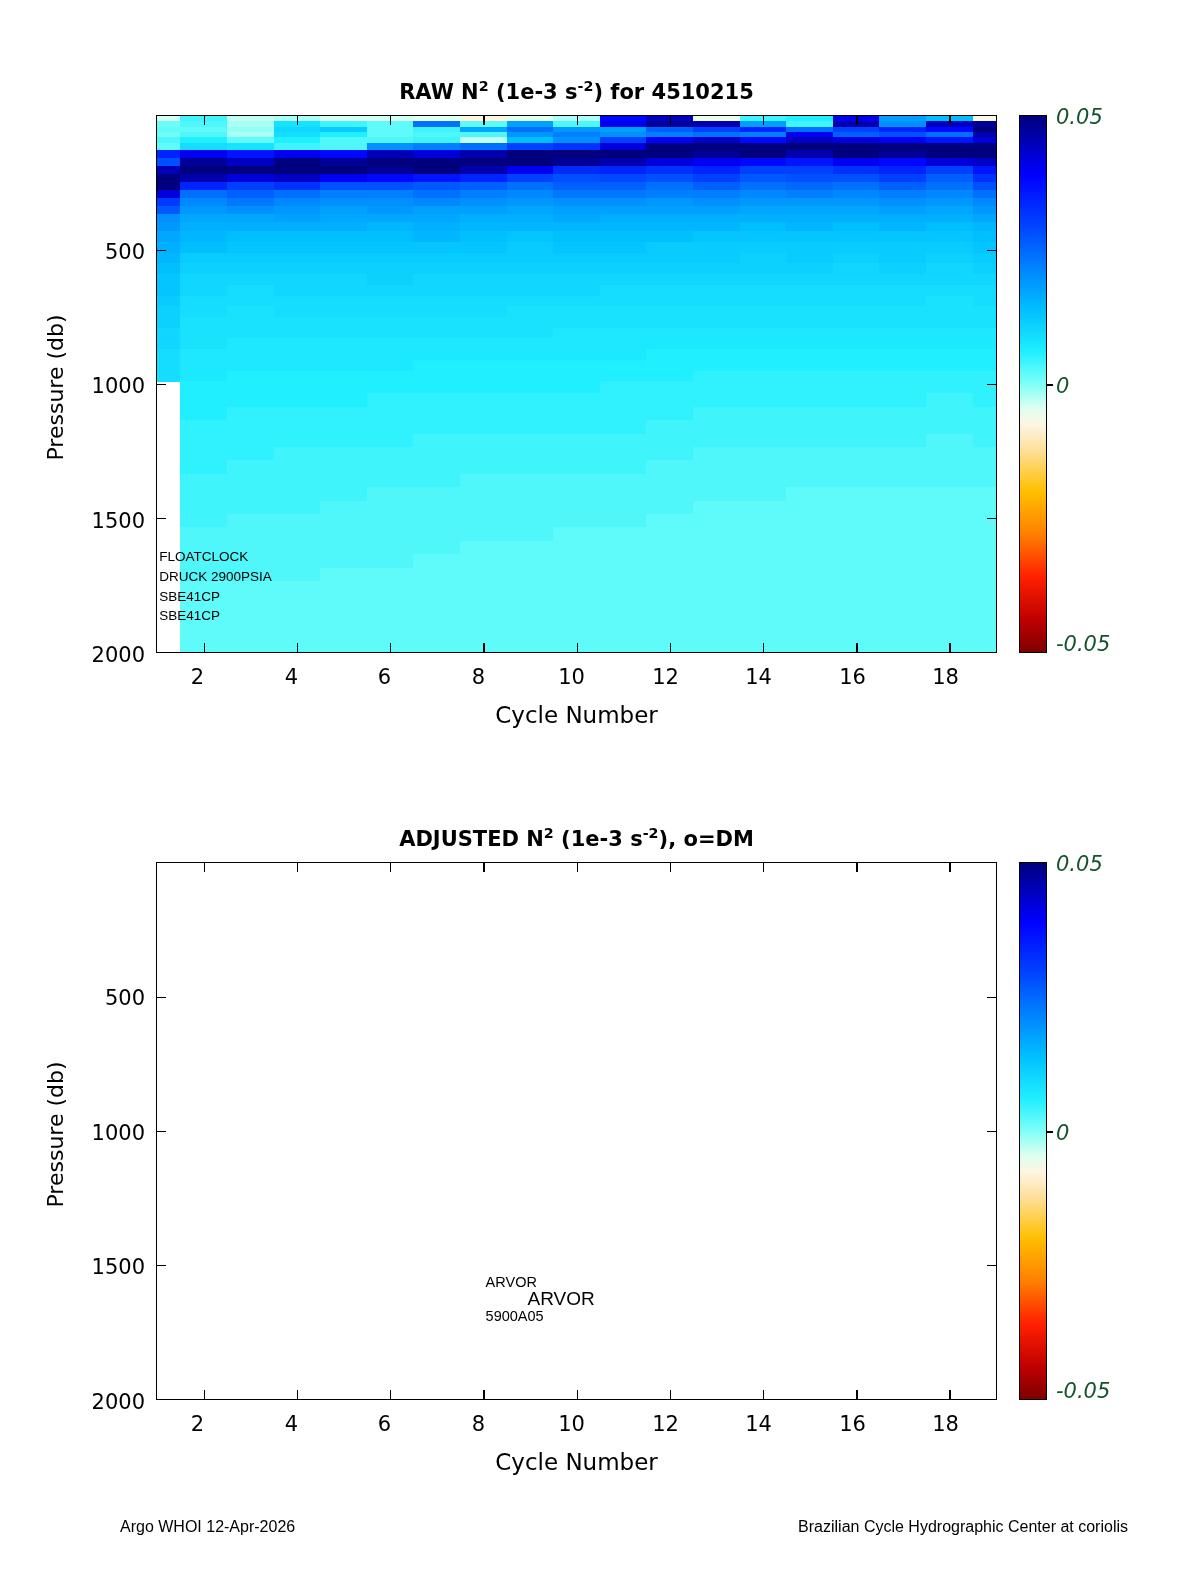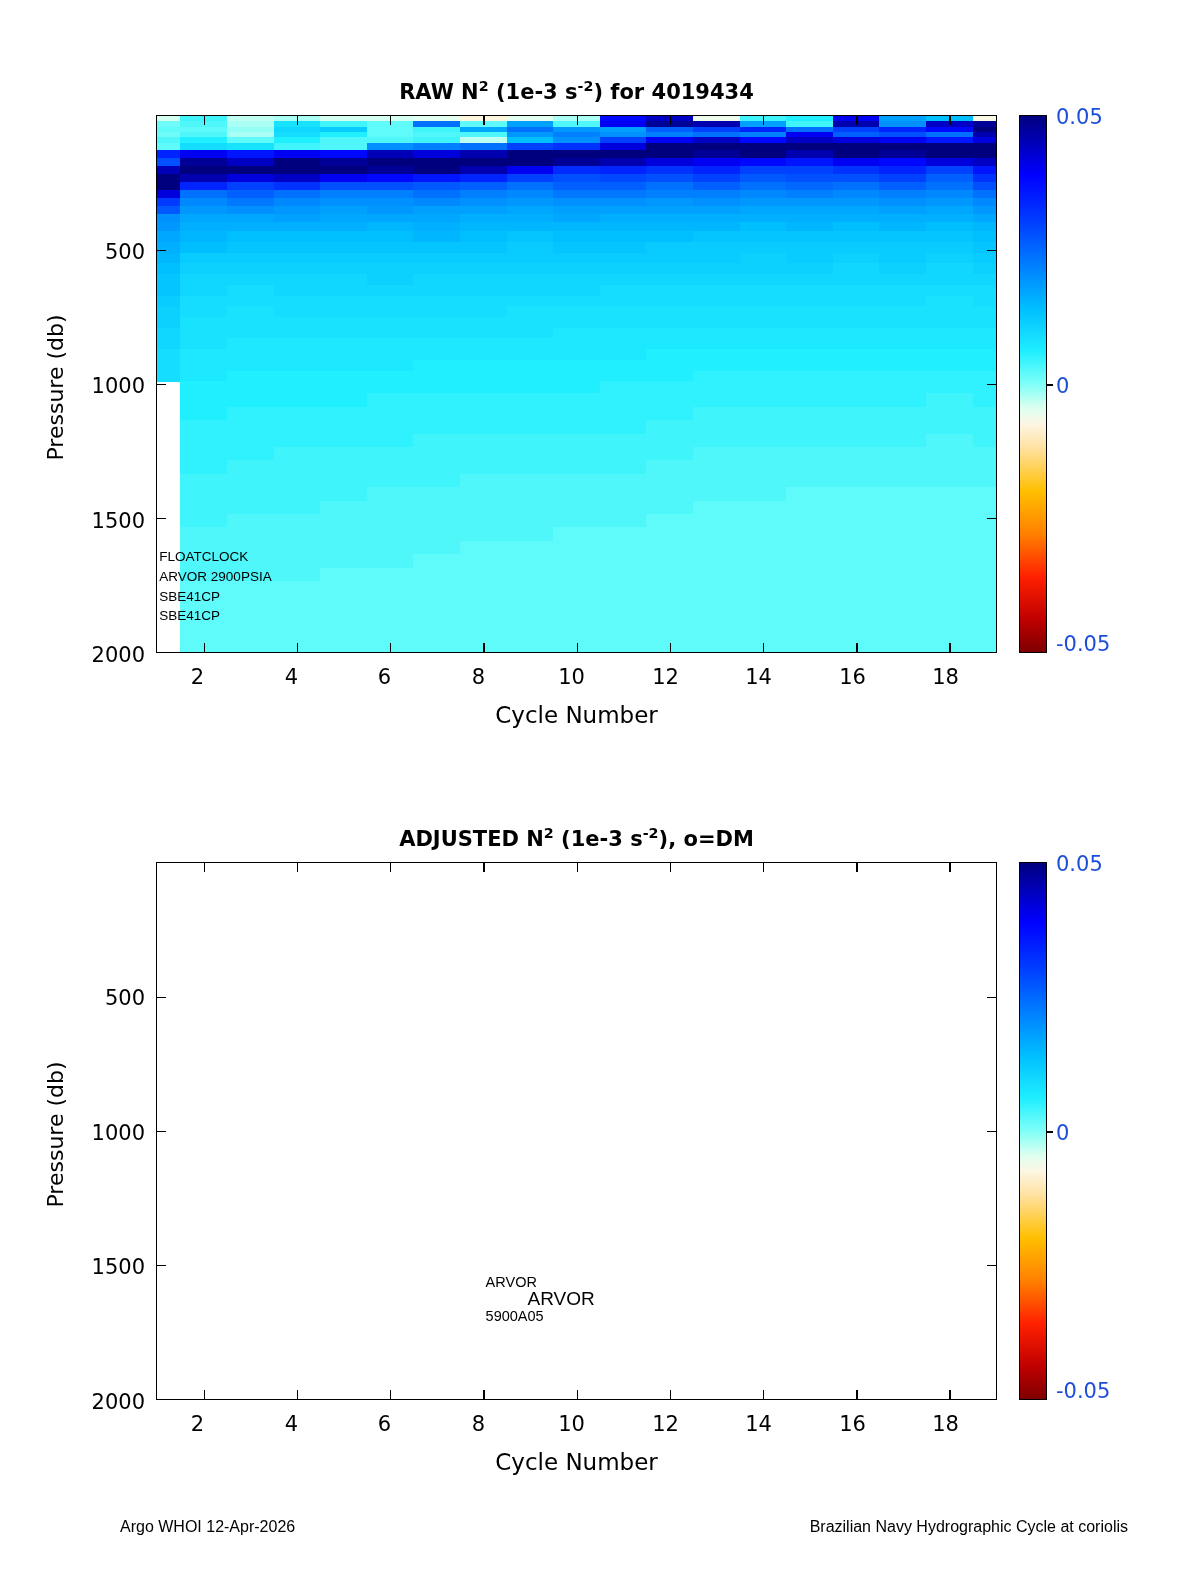--- a/index.html
+++ b/index.html
@@ -105,40 +105,41 @@
   }
   .cbar-tick {
     position: absolute;
     height: 1.5px;
     width: 7px;
     background: #000;
     left: 0;
   }
   .cbar-label {
     position: absolute;
-    color: #1d4ed8;
+    color: #14532d;
     white-space: nowrap;
     text-align: left;
+    font-style: italic;
   }
 
   
   .footer-text {
     position: absolute;
     color: #000;
     white-space: nowrap;
     font-family: "Liberation Sans", sans-serif;
   }
 </style>
 </head>
 <body>
 
 <div class="panel">
 
   <div class="plot-title" style="left:156px; top:78px; width:841px; font-size:21px;">
-    <span>RAW N</span><sup>2</sup><span> (1e-3 s</span><sup>-2</sup><span>) for 4019434</span>
+    <span>RAW N</span><sup>2</sup><span> (1e-3 s</span><sup>-2</sup><span>) for 4510215</span>
   </div>
 
   <div class="axes" id="axes-raw" style="left:156px; top:115px; width:841px; height:538px;">
       <div class="hm-col" style="left: -23.3056px; width: 47.2111px;">
         <div class="hm-cell" style="top: 0px; height: 5.96px; background: rgb(211, 255, 241);"></div>
         <div class="hm-cell" style="top: 5.36px; height: 5.96px; background: rgb(111, 252, 248);"></div>
         <div class="hm-cell" style="top: 10.72px; height: 5.96px; background: rgb(95, 250, 250);"></div>
         <div class="hm-cell" style="top: 16.08px; height: 5.96px; background: rgb(111, 252, 248);"></div>
         <div class="hm-cell" style="top: 21.44px; height: 5.96px; background: rgb(79, 247, 251);"></div>
         <div class="hm-cell" style="top: 26.8px; height: 7.3px; background: rgb(95, 250, 250);"></div>
@@ -1123,21 +1124,21 @@
       <div class="tick-x top" style="left: 419.5px;"></div>
       <div class="tick-x" style="left: 512.722px;"></div>
       <div class="tick-x top" style="left: 512.722px;"></div>
       <div class="tick-x" style="left: 605.944px;"></div>
       <div class="tick-x top" style="left: 605.944px;"></div>
       <div class="tick-x" style="left: 699.167px;"></div>
       <div class="tick-x top" style="left: 699.167px;"></div>
       <div class="tick-x" style="left: 792.389px;"></div>
       <div class="tick-x top" style="left: 792.389px;"></div>
       <div class="anno" style="left: 2.33056px; top: 439.52px; font-size: 13.5px; font-family: &quot;Liberation Sans&quot;, sans-serif; transform: translateY(-50%);">FLOATCLOCK</div>
-      <div class="anno" style="left: 2.33056px; top: 460.424px; font-size: 13.5px; font-family: &quot;Liberation Sans&quot;, sans-serif; transform: translateY(-50%);">ARVOR 2900PSIA</div>
+      <div class="anno" style="left: 2.33056px; top: 460.424px; font-size: 13.5px; font-family: &quot;Liberation Sans&quot;, sans-serif; transform: translateY(-50%);">DRUCK 2900PSIA</div>
       <div class="anno" style="left: 2.33056px; top: 479.72px; font-size: 13.5px; font-family: &quot;Liberation Sans&quot;, sans-serif; transform: translateY(-50%);">SBE41CP</div>
       <div class="anno" style="left: 2.33056px; top: 499.016px; font-size: 13.5px; font-family: &quot;Liberation Sans&quot;, sans-serif; transform: translateY(-50%);">SBE41CP</div>
     </div>
 
   <div class="tlabel-y" style="left:60px; top:240px; width:85px; font-size:21px;">500</div>
   <div class="tlabel-y" style="left:60px; top:374px; width:85px; font-size:21px;">1000</div>
   <div class="tlabel-y" style="left:60px; top:509px; width:85px; font-size:21px;">1500</div>
   <div class="tlabel-y" style="left:60px; top:643px; width:85px; font-size:21px;">2000</div>
 
   <div class="axis-label-y" style="left:-65px; top:375px; width:240px; font-size:22px;">Pressure (db)</div>
@@ -1221,13 +1222,13 @@
 
   <div class="cbar" id="cbar-adj" style="left: 1019px; top: 862px; width: 28px; height: 538px; background: linear-gradient(rgb(0, 0, 127) 0%, rgb(0, 0, 191) 5.5%, rgb(0, 0, 255) 11%, rgb(0, 64, 255) 20%, rgb(0, 128, 255) 28%, rgb(0, 191, 255) 36%, rgb(32, 239, 255) 44%, rgb(127, 255, 247) 50%, rgb(221, 255, 240) 54.5%, rgb(253, 246, 227) 57.5%, rgb(255, 225, 160) 62%, rgb(255, 191, 0) 70%, rgb(255, 128, 0) 78%, rgb(255, 32, 0) 86%, rgb(191, 0, 0) 94%, rgb(127, 0, 0) 100%);">
       <div class="cbar-tick" style="top: 50%; left: 100%;"></div>
     </div>
   <div class="cbar-label" style="left:1056px; top:852px; font-size:21px;">0.05</div>
   <div class="cbar-label" style="left:1056px; top:1121px; font-size:21px;">0</div>
   <div class="cbar-label" style="left:1056px; top:1379px; font-size:21px;">-0.05</div>
 </div>
 
 <div class="footer-text" style="left:120px; top:1518px; font-size:16px;">Argo WHOI 12-Apr-2026</div>
-<div class="footer-text" style="right:72px; top:1518px; font-size:16px;">Brazilian Navy Hydrographic Cycle at coriolis</div>
+<div class="footer-text" style="right:72px; top:1518px; font-size:16px;">Brazilian Cycle Hydrographic Center at coriolis</div>
 
 </body></html>

